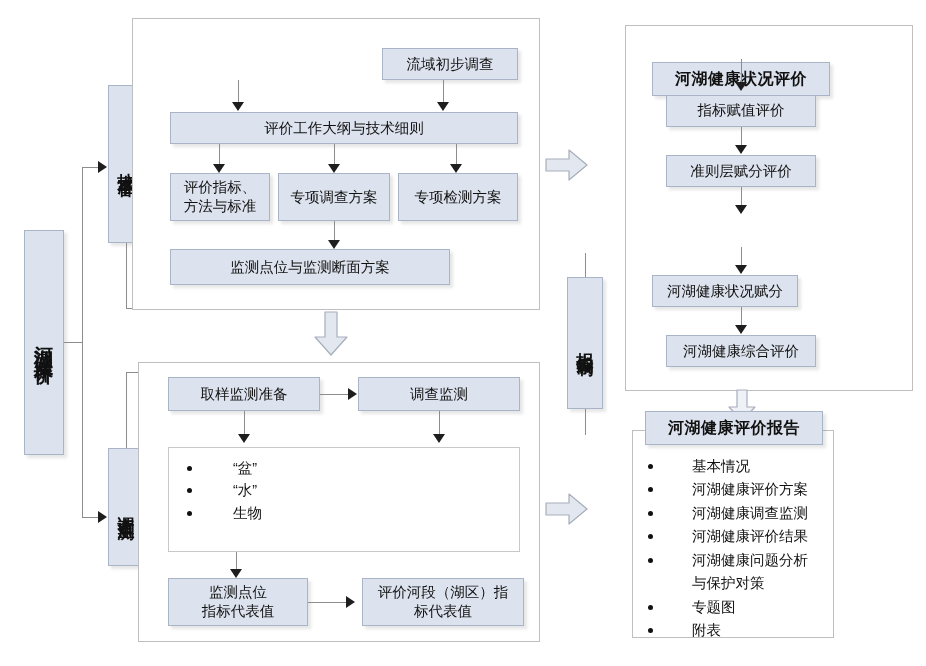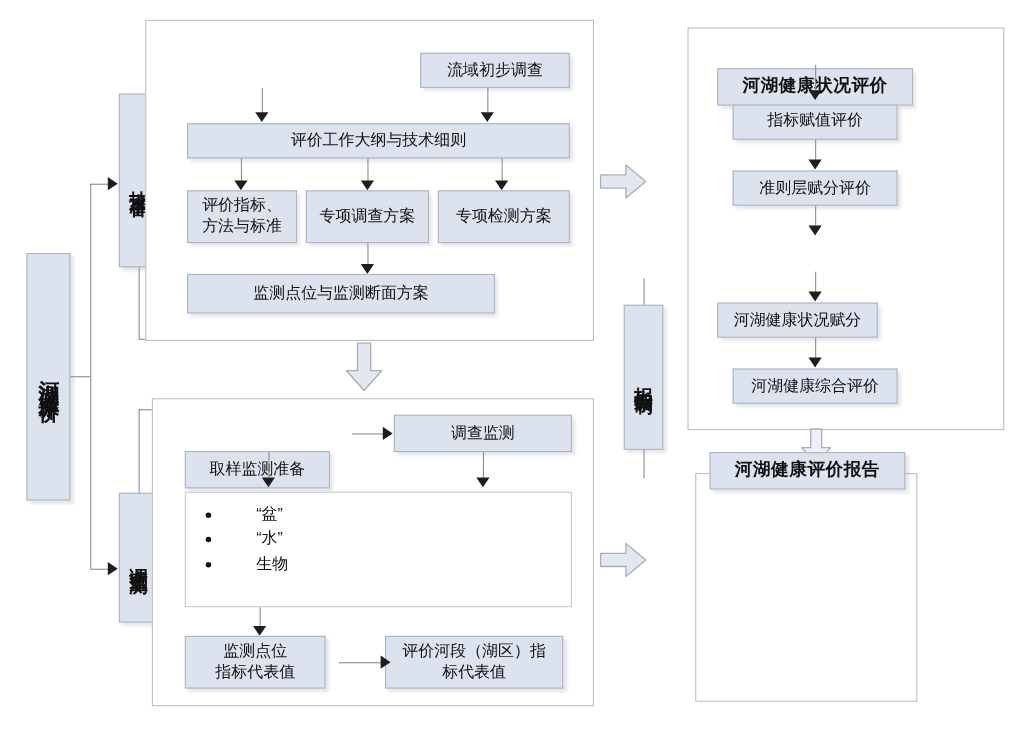--- a/index.html
+++ b/index.html
@@ -168,21 +168,21 @@
   <div class="nodebox" style="left:170px;top:249px;width:280px;height:36px;">监测点位与监测断面方案</div>
 
   <div class="blockarrow" style="left:313px;top:311px;">
     <svg width="36" height="46" viewBox="0 0 36 46">
       <polygon points="12,1 24,1 24,26 34,26 18,44 2,26 12,26" fill="#e3e8f0" stroke="#a7aebb" stroke-width="1.2" stroke-linejoin="round"></polygon>
     </svg>
   </div>
 
   <div class="panel" style="left:138px;top:362px;width:402px;height:280px;"></div>
 
-  <div class="nodebox" style="left:168px;top:377px;width:132px;height:34px;margin-top:33px;">取样监测准备</div>
+  <div class="nodebox" style="left:168px;top:377px;width:152px;height:34px;">取样监测准备</div>
   <div class="nodebox" style="left:358px;top:377px;width:162px;height:34px;">调查监测</div>
 
   <div class="ln h" style="left:320px;top:394px;width:30px;"></div>
   <div class="arrowright" style="left:348px;top:388px;"></div>
 
   <div class="ln v" style="left:244px;top:411px;height:25px;"></div>
   <div class="arrowdown" style="left:238px;top:434px;"></div>
   <div class="ln v" style="left:439px;top:411px;height:25px;"></div>
   <div class="arrowdown" style="left:433px;top:434px;"></div>
 
@@ -190,23 +190,23 @@
     <ul class="bl">
       <li>“盆”</li>
       <li>“水”</li>
       <li>生物</li>
     </ul>
   </div>
 
   <div class="ln v" style="left:236px;top:552px;height:19px;"></div>
   <div class="arrowdown" style="left:230px;top:569px;"></div>
 
-  <div class="nodebox" style="left:168px;top:578px;width:128px;height:48px;white-space:pre-line;text-align:center;">监测点位
+  <div class="nodebox" style="left:168px;top:578px;width:140px;height:48px;white-space:pre-line;text-align:center;">监测点位
 指标代表值</div>
-  <div class="nodebox" style="left:350px;top:578px;width:162px;height:48px;white-space:pre-line;">评价河段（湖区）指
+  <div class="nodebox" style="left:362px;top:578px;width:162px;height:48px;white-space:pre-line;">评价河段（湖区）指
 标代表值</div>
 
   <div class="ln h" style="left:308px;top:602px;width:40px;"></div>
   <div class="arrowright" style="left:346px;top:596px;"></div>
 
   <div class="blockarrow" style="left:545px;top:148px;">
     <svg width="44" height="34" viewBox="0 0 44 34">
       <polygon points="1,11 24,11 24,2 42,17 24,32 24,23 1,23" fill="#e3e8f0" stroke="#a7aebb" stroke-width="1.2" stroke-linejoin="round"></polygon>
     </svg>
   </div>
@@ -247,14 +247,24 @@
   <div class="blockarrow" style="left:727px;top:389px;">
     <svg width="30" height="34" viewBox="0 0 30 34">
       <polygon points="10,1 20,1 20,18 28,18 15,32 2,18 10,18" fill="#eef1f5" stroke="#a7aebb" stroke-width="1.2" stroke-linejoin="round"></polygon>
     </svg>
   </div>
 
   <div class="panel" style="left:632px;top:430px;width:202px;height:208px;"></div>
 
   <div class="nodebox header" style="left:645px;top:411px;width:178px;height:34px;">河湖健康评价报告</div>
 
+  <ul class="bl report" style="position:absolute;left:632px;top:455px;width:202px;">
+    <li>基本情况</li>
+    <li>河湖健康评价方案</li>
+    <li>河湖健康调查监测</li>
+    <li>河湖健康评价结果</li>
+    <li>河湖健康问题分析</li>
+    <li class="nobullet">与保护对策</li>
+    <li>专题图</li>
+    <li>附表</li>
+  </ul>
 
 </div>
 
 </body></html>

